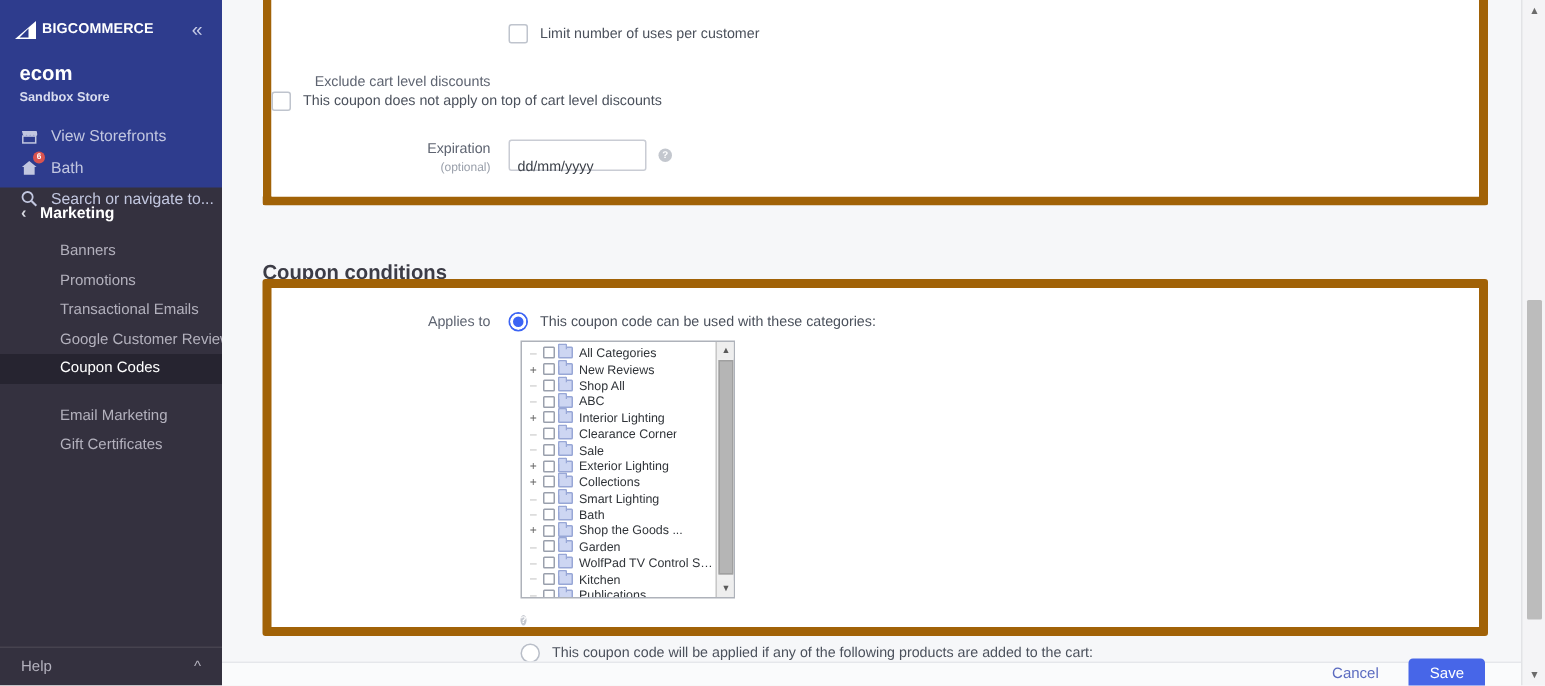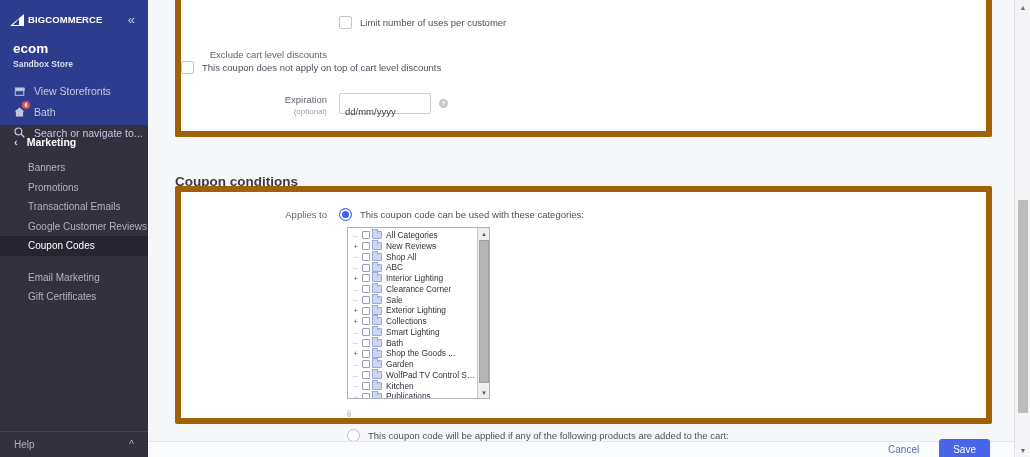--- a/index.html
+++ b/index.html
@@ -63,21 +63,21 @@
   #sidebar-mid { padding-top: 0; }
   .section-head {
     display: flex; align-items: center; gap: 9px;
     height: 33px; padding-left: 14px;
     color: #ffffff; font-size: 10.5px; font-weight: bold;
     cursor: pointer;
   }
   .back-chevron { font-size: 11px; color: #d6d8e0; line-height: 10px; }
   .menu-item {
     display: block; height: 19.5px; line-height: 19.5px;
-    padding-left: 28px; color: #b3b1bd; font-size: 10px;
+    padding-left: 40px; color: #b3b1bd; font-size: 10px;
     cursor: pointer; white-space: nowrap;
   }
   .menu-item.active { background: #262430; color: #ffffff; }
   .menu-gap { height: 12px; }
 
   #sidebar-footer {
     position: absolute; left: 0; bottom: 0; width: 148px; height: 26px;
     border-top: 1px solid #46434f;
     display: flex; align-items: center; justify-content: space-between;
     padding: 0 14px 0 14px;

